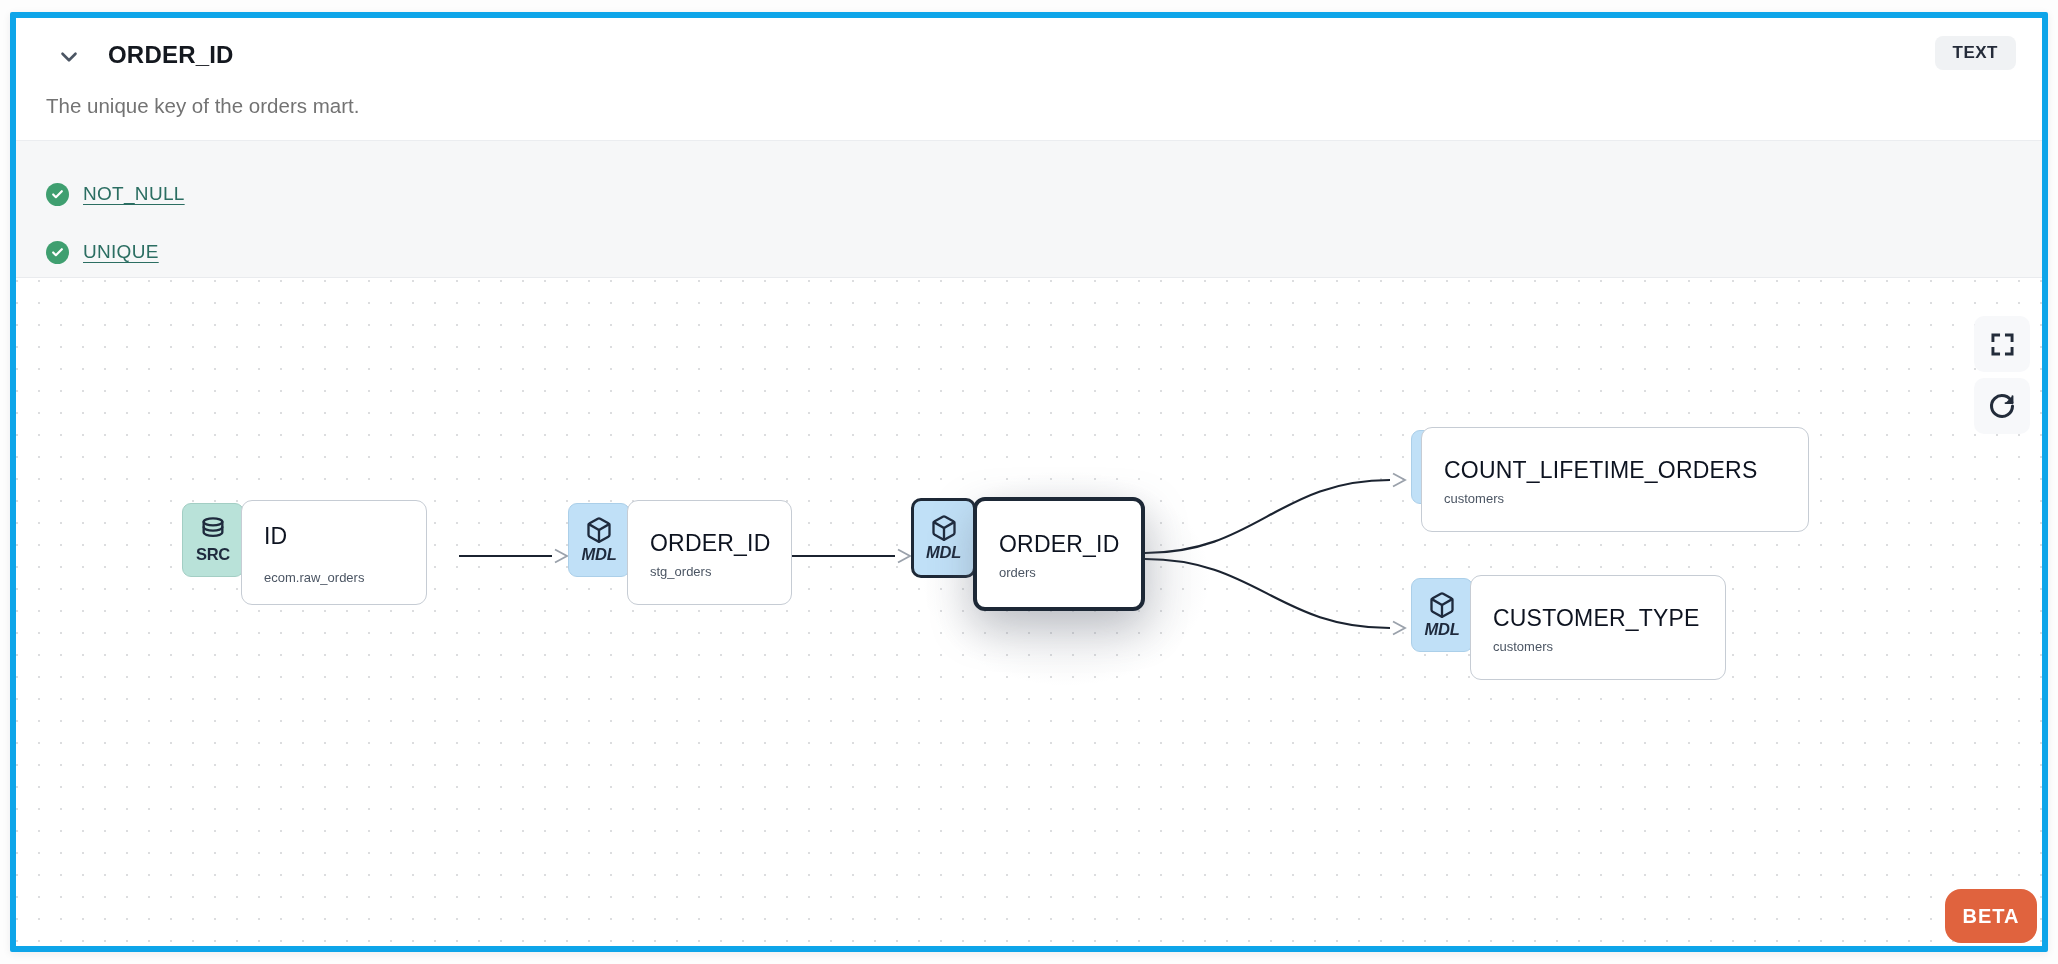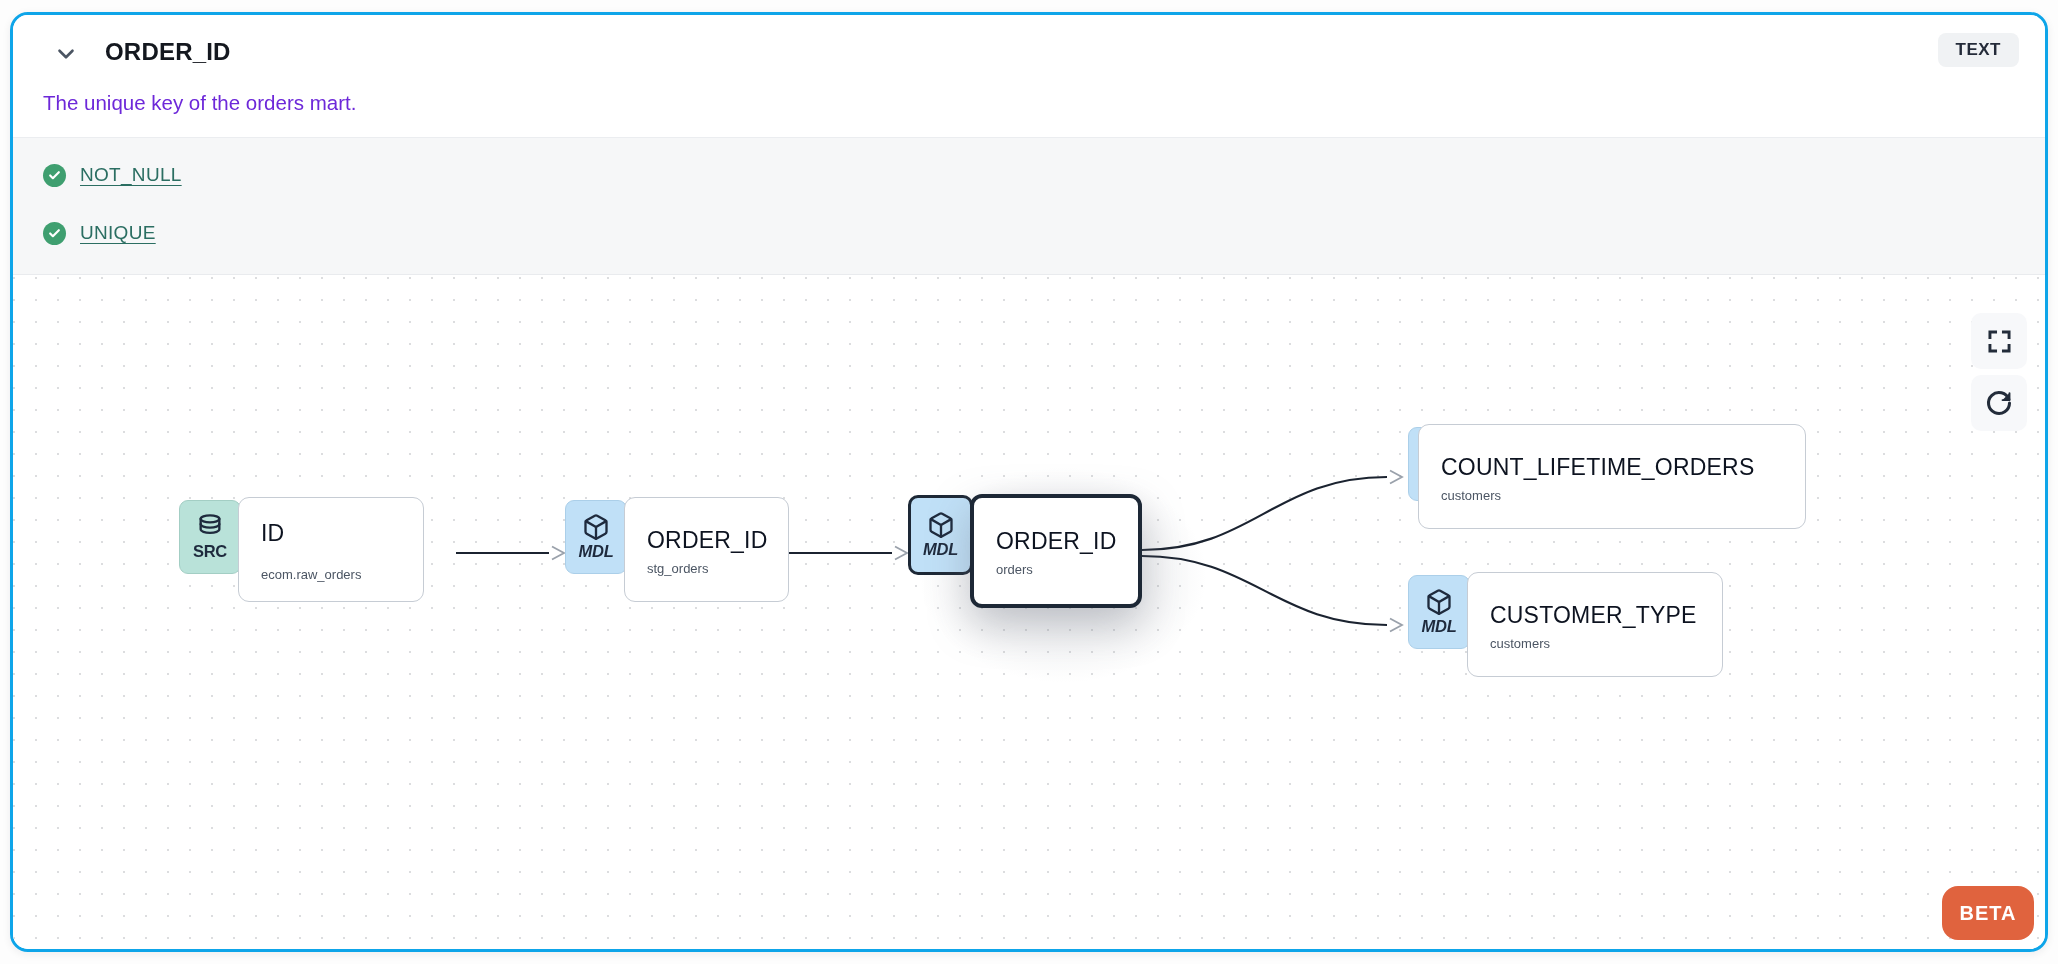--- a/index.html
+++ b/index.html
@@ -2,39 +2,39 @@
 <html><head>
 <meta charset="utf-8">
 <style>
   * { box-sizing: border-box; margin: 0; padding: 0; }
   html,body { width: 2058px; height: 964px; background:#fdfdfd; overflow:hidden;
     font-family:"Liberation Sans","DejaVu Sans",sans-serif; }
   .stage { position:relative; width:2058px; height:964px; }
 
   
   .card { position:absolute; left:10px; top:12px; width:2038px; height:940px;
-    background:#ffffff; border:3px solid #0ea5e9; border-radius:18px;
+    background:#ffffff; border:6px solid #0ea5e9; border-radius:2px;
     box-shadow:0 2px 8px rgba(30,35,45,.07); overflow:hidden; }
 
   
   .hdr { position:relative; height:122px; background:#fff; }
   .collapse-btn { position:absolute; left:36px; top:22px; width:34px; height:34px;
     display:flex; align-items:center; justify-content:center; background:transparent;
     border:none; cursor:pointer; color:#4b5563; }
   .hdr-title { position:absolute; left:92px; top:23px; font-size:24px; font-weight:700;
     color:#14181f; letter-spacing:.2px; }
   .type-badge { position:absolute; right:26px; top:18px; height:34px; padding:0 18px;
     background:#f0f2f4; border-radius:8px; font-size:17px; font-weight:700;
     color:#242b39; line-height:34px; letter-spacing:.5px; }
-  .hdr-desc { position:absolute; left:30px; top:76px; font-size:20.5px; color:#6d28d9; }
+  .hdr-desc { position:absolute; left:30px; top:76px; font-size:20.5px; color:#737373; }
 
   
   .tests { position:absolute; left:0; top:122px; width:100%; height:138px;
     background:#f6f7f8; border-top:1px solid #ebedf0; border-bottom:1px solid #e9ebee;
-    padding:25px 0 0 30px; }
+    padding:41px 0 0 30px; }
   .test-row { display:flex; align-items:center; gap:14px; height:24px; margin-bottom:34px; }
   .check-circle { width:23px; height:23px; border-radius:50%; background:#3f9f70;
     display:flex; align-items:center; justify-content:center; flex:0 0 auto; }
   .test-link { font-size:19px; color:#2b6e62; text-decoration:underline;
     text-underline-offset:4px; cursor:pointer; letter-spacing:.3px; }
 
   
   .canvas { position:absolute; left:0; top:260px; width:2038px; height:680px; background:#fff;
     background-image:radial-gradient(circle,#dcdddf 1.3px, transparent 1.4px);
     background-size:22px 22px; background-position:12px 14px; }

